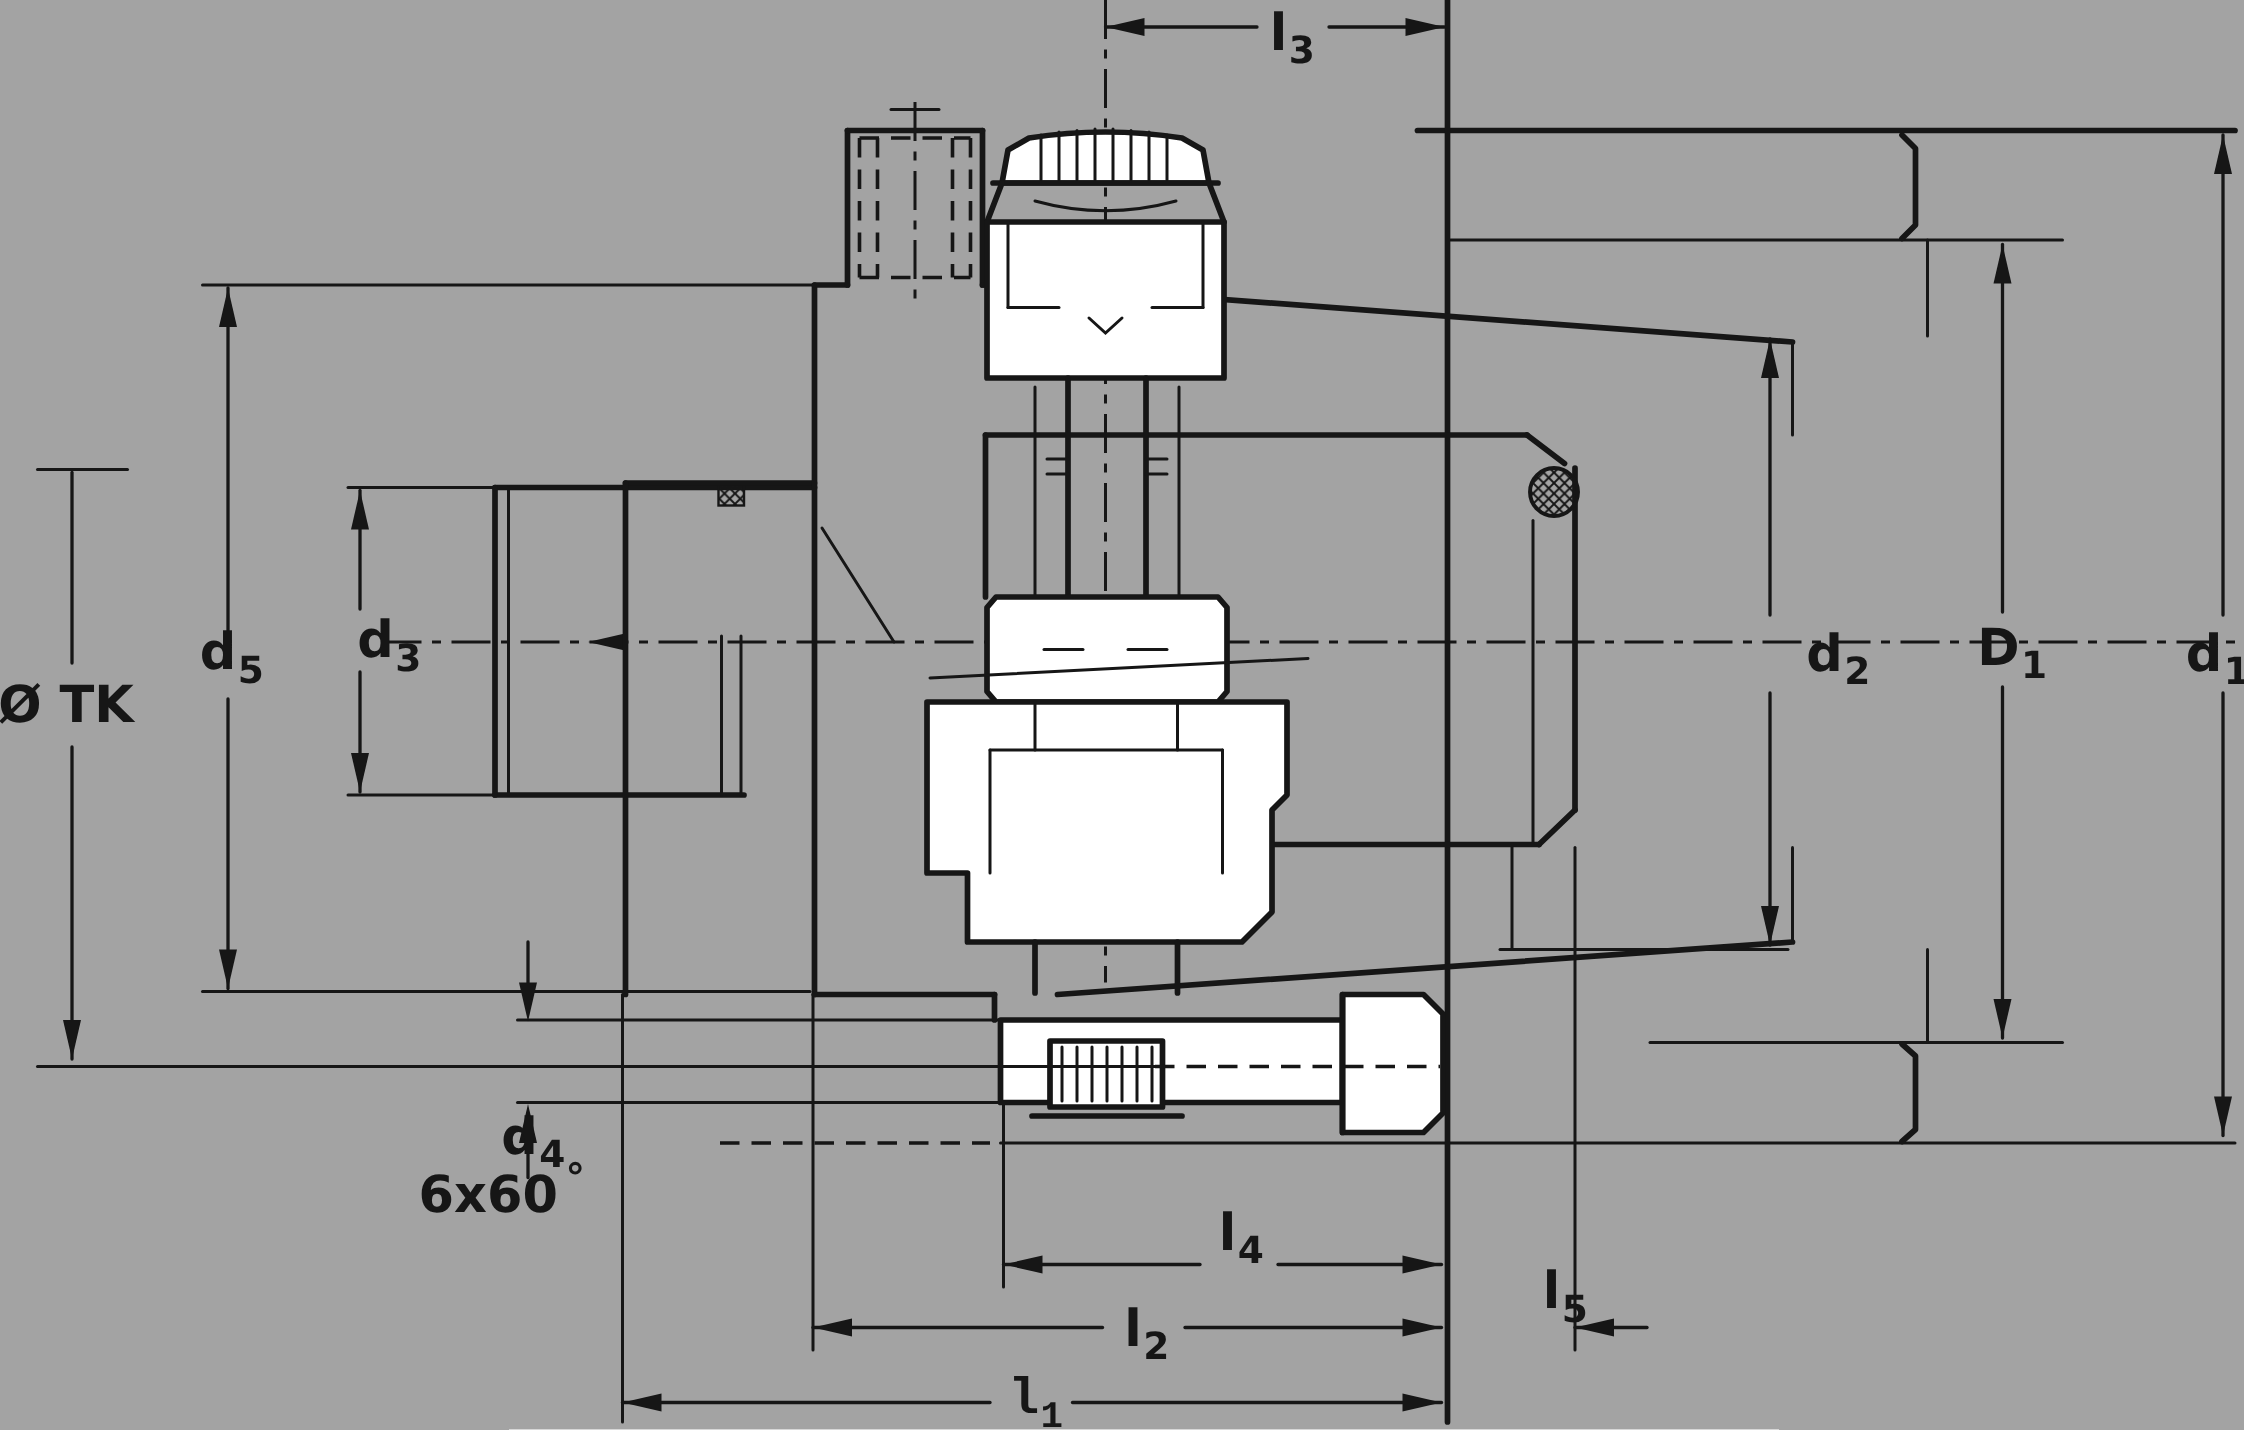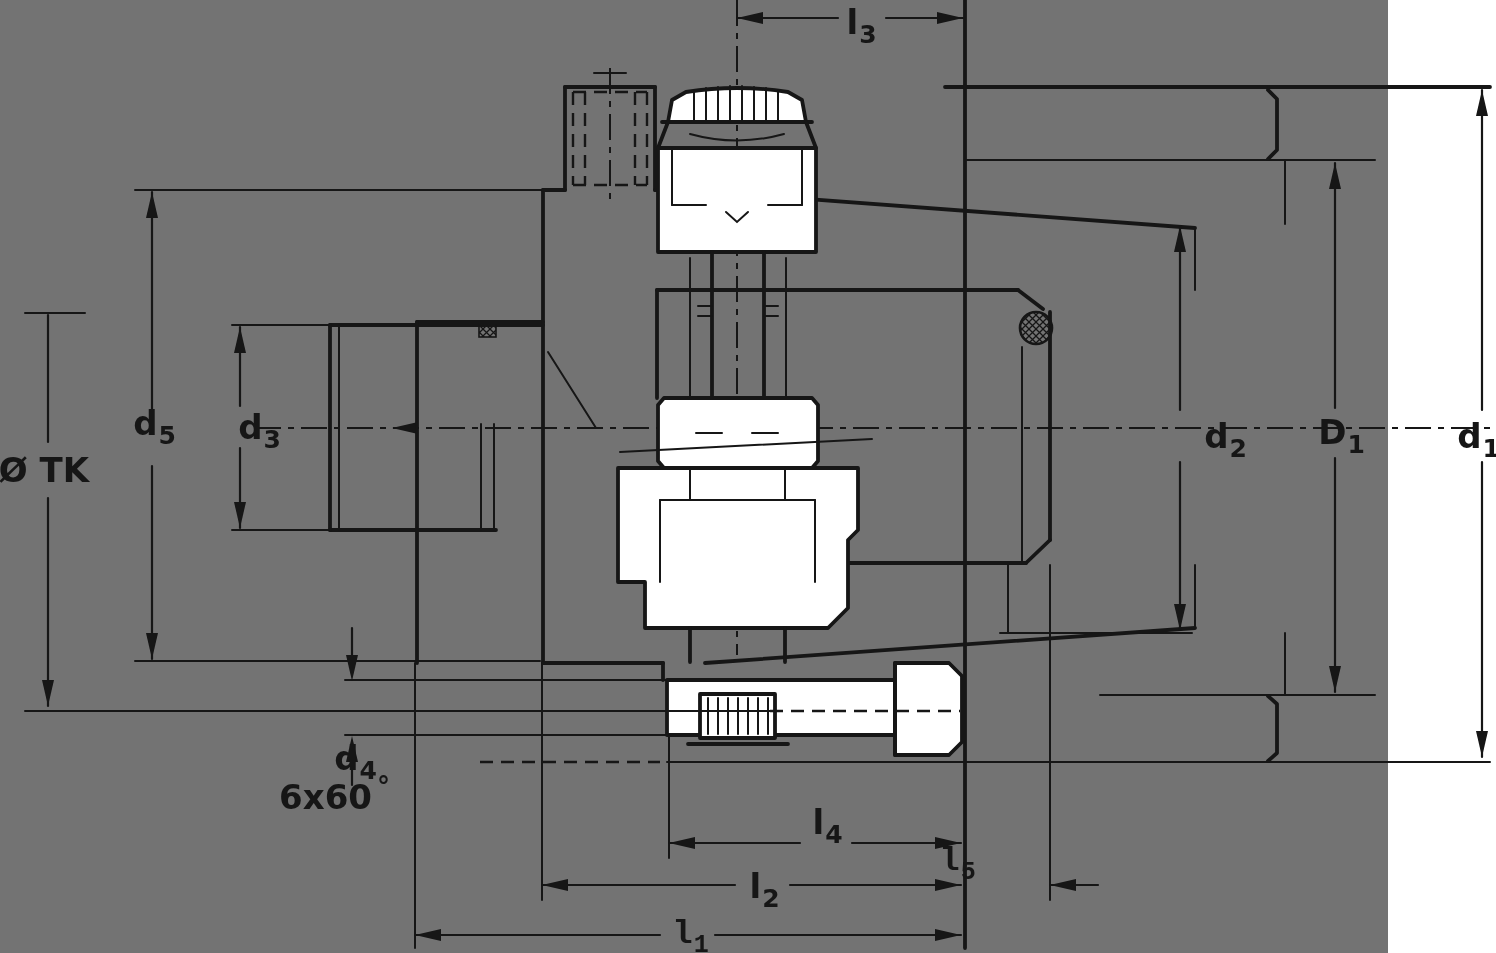--- a/index.html
+++ b/index.html
@@ -1,16 +1,16 @@
 <!DOCTYPE html>
 <html><head>
 <meta charset="utf-8">
 <style>
   html,body{margin:0;padding:0;width:1496px;height:953px;background:#ffffff;overflow:hidden;}
-  #stage{position:relative;width:1388px;height:953px;background:#737373;
+  #stage{position:relative;width:1496px;height:953px;background:#a3a3a3;
          font-family:"DejaVu Sans","Liberation Sans",sans-serif;color:#161616;}
   #drawing{position:absolute;left:0;top:0;}
   
   .b{stroke:#161616;stroke-width:3.8;fill:none;stroke-linejoin:round;stroke-linecap:round;}
   .bf{stroke:#161616;stroke-width:3.8;fill:#ffffff;stroke-linejoin:round;}
   .t{stroke:#161616;stroke-width:2;fill:none;stroke-linecap:round;}
   .dim{stroke:#161616;stroke-width:2.2;fill:none;stroke-linecap:round;}
   .hid{stroke:#161616;stroke-width:2.4;fill:none;stroke-dasharray:13 8;}
   .cl{stroke:#161616;stroke-width:2;fill:none;stroke-dasharray:26 7 6 7;}
   .ar{fill:#161616;stroke:none;}
@@ -241,27 +241,27 @@
 
     <line class="dim" x1="415" y1="935" x2="660" y2="935"></line>
     <line class="dim" x1="715" y1="935" x2="961" y2="935"></line>
     <polygon class="ar" points="415,935 441,929 441,941"></polygon>
     <polygon class="ar" points="961,935 935,929 935,941"></polygon>
   </g>
 </svg>
 
 <div id="labels">
   <div class="lab" style="left:861px;top:22px;"><span>l</span><span class="sb">3</span></div>
-  <div class="lab" style="left:154px;top:423px;"><span>d</span><span class="sb">5</span></div>
+  <div class="lab" style="left:154px;top:435px;"><span>d</span><span class="sb">5</span></div>
   <div class="lab" style="left:243px;top:427px;margin-left:16px;"><span>d</span><span class="sb">3</span></div>
   <div class="lab" style="left:44px;top:470px;"><span>Ø TK</span></div>
   <div class="lab" style="left:330px;top:758px;margin-left:25px;"><span>d</span><span class="sb">4</span></div>
   <div class="lab" style="left:332px;top:797px;"><span>6x60</span><span class="sp">°</span></div>
   <div class="lab" style="left:1187px;top:436px;margin-left:38px;"><span>d</span><span class="sb">2</span></div>
   <div class="lab" style="left:1341px;top:432px;"><span>D</span><span class="sb">1</span></div>
   <div class="lab" style="left:1478px;top:436px;"><span>d</span><span class="sb">1</span></div>
   <div class="lab" style="left:827px;top:794px;margin-top:28px;"><span>l</span><span class="sb">4</span></div>
-  <div class="lab" style="left:957px;top:861px;font-family:Liberation Mono, monospace;"><span>l</span><span class="sb">5</span></div>
+  <div class="lab" style="left:1043px;top:861px;"><span>l</span><span class="sb">5</span></div>
   <div class="lab" style="left:764px;top:886px;"><span>l</span><span class="sb">2</span></div>
   <div class="lab" style="left:690px;top:934px;font-family:Liberation Mono, monospace;"><span>l</span><span class="sb">1</span></div>
 </div>
 
 </div>
 
 </body></html>

